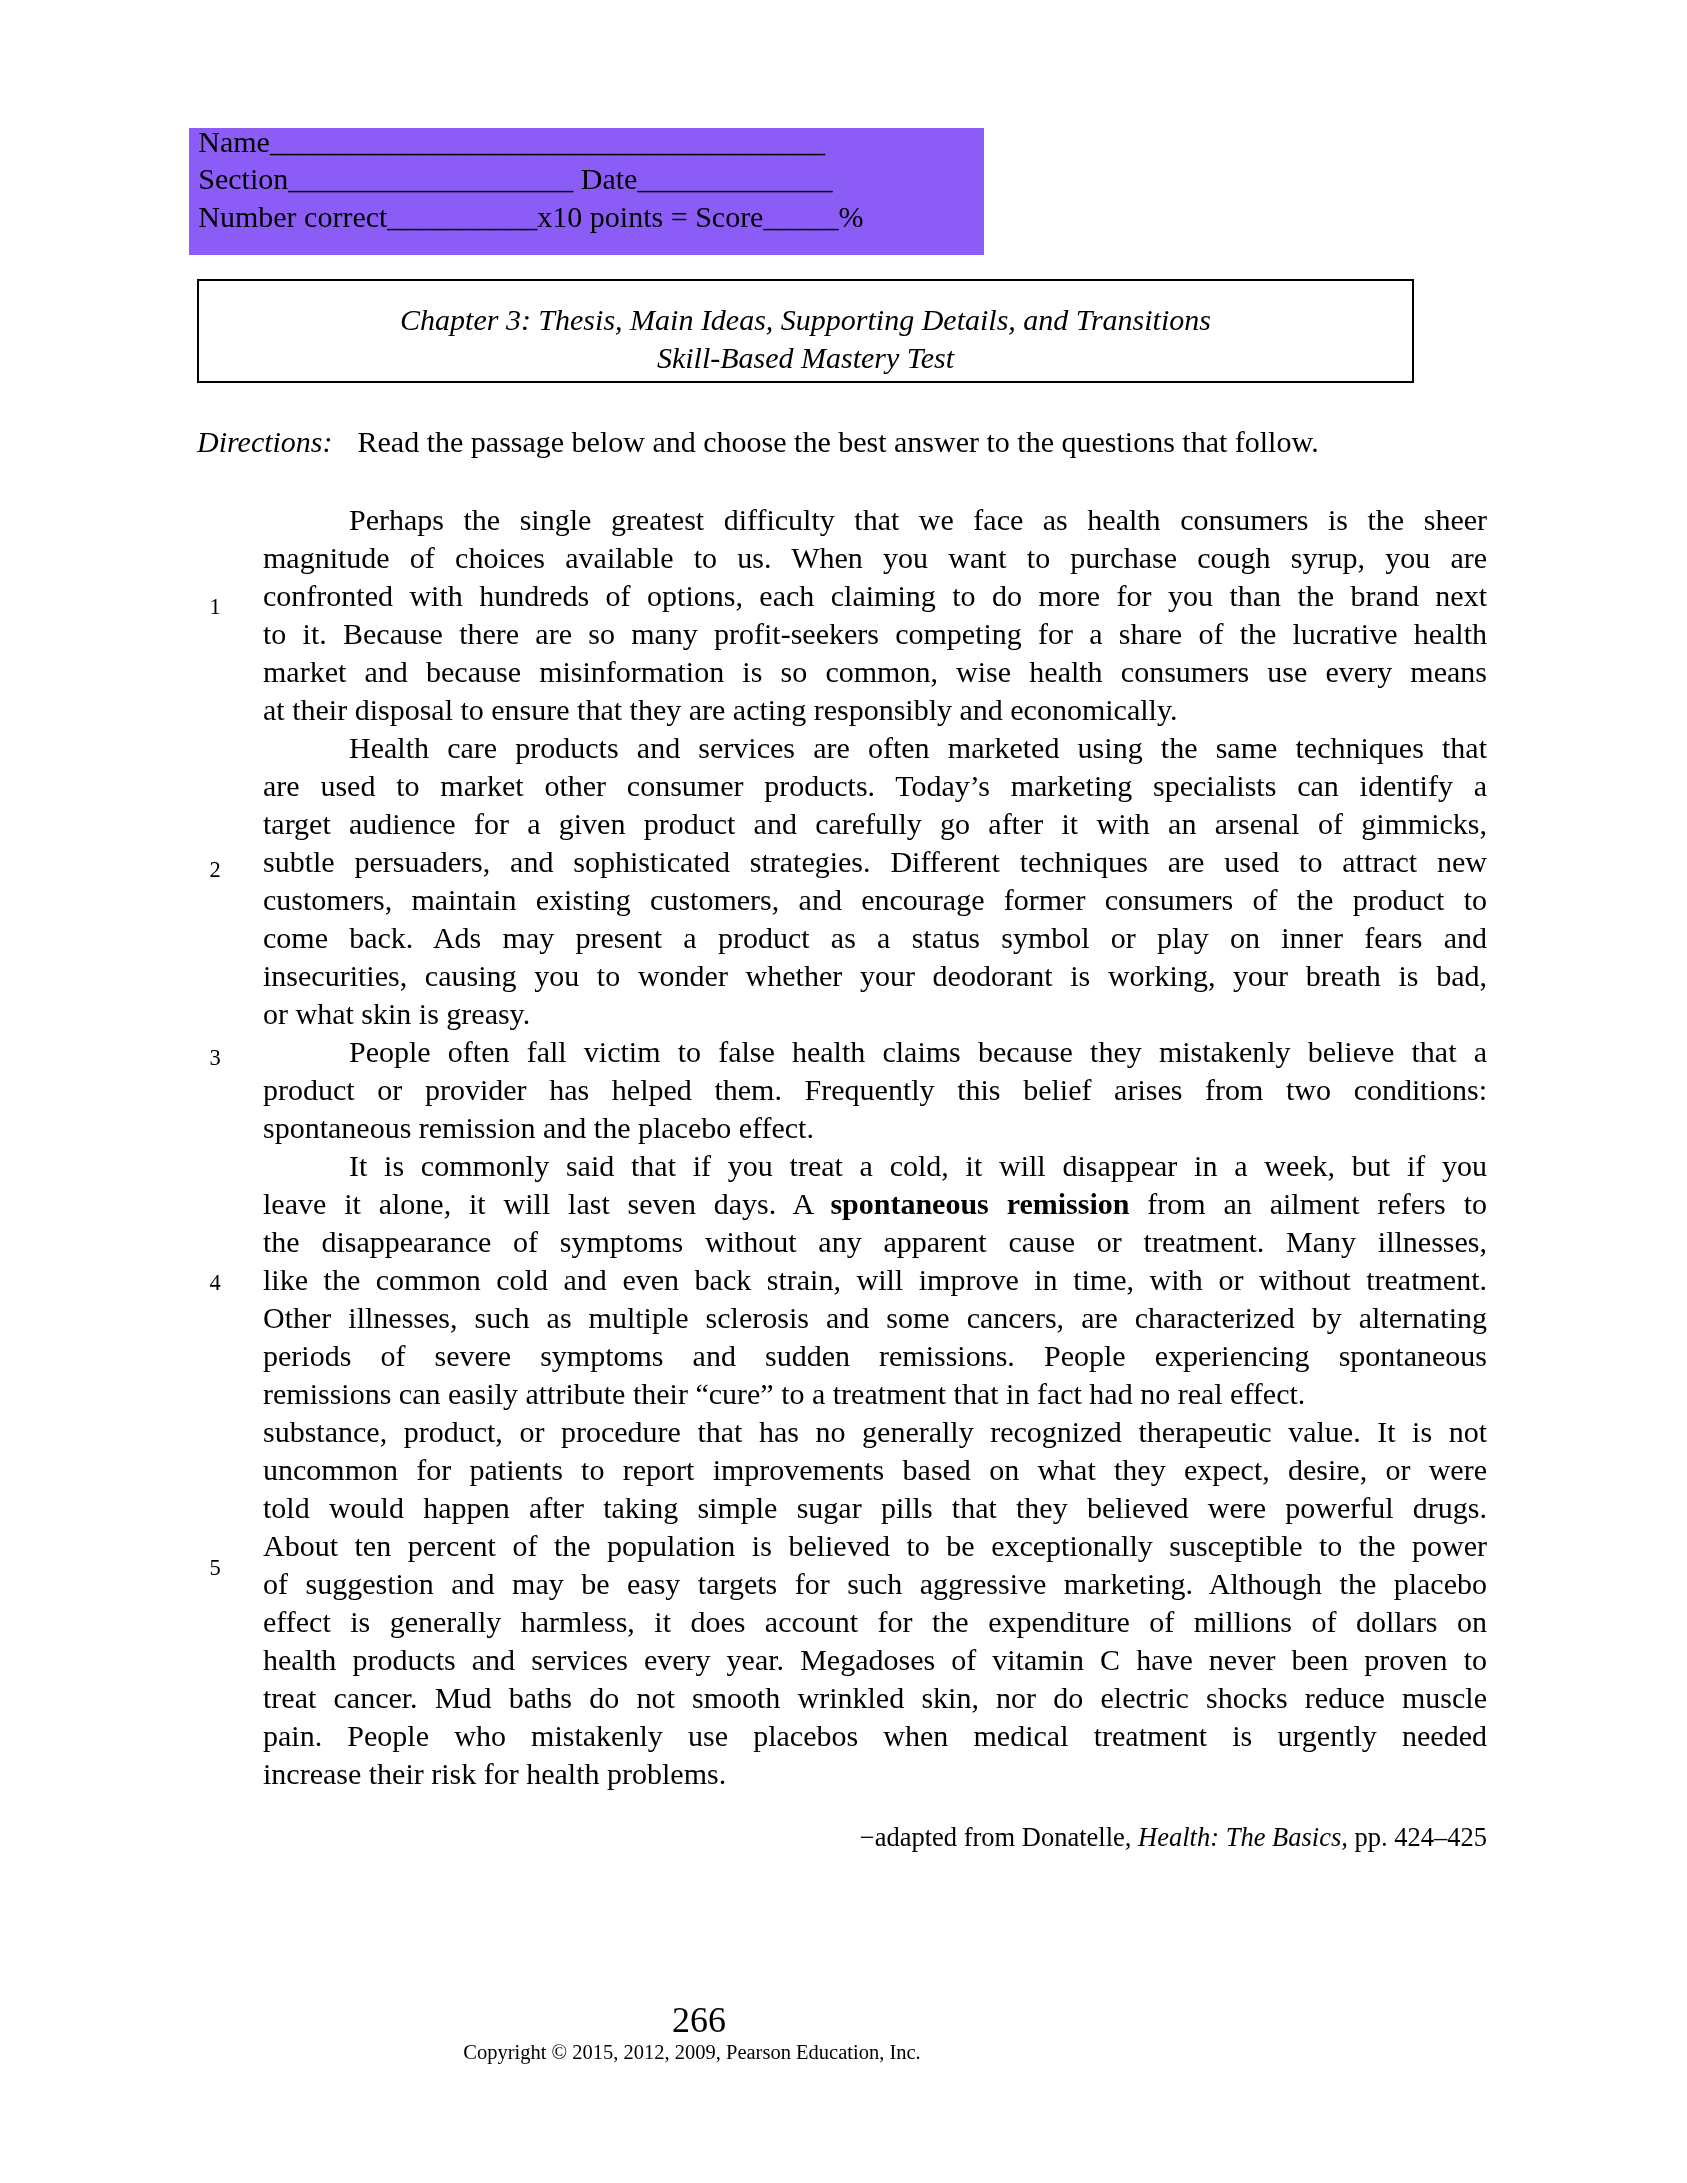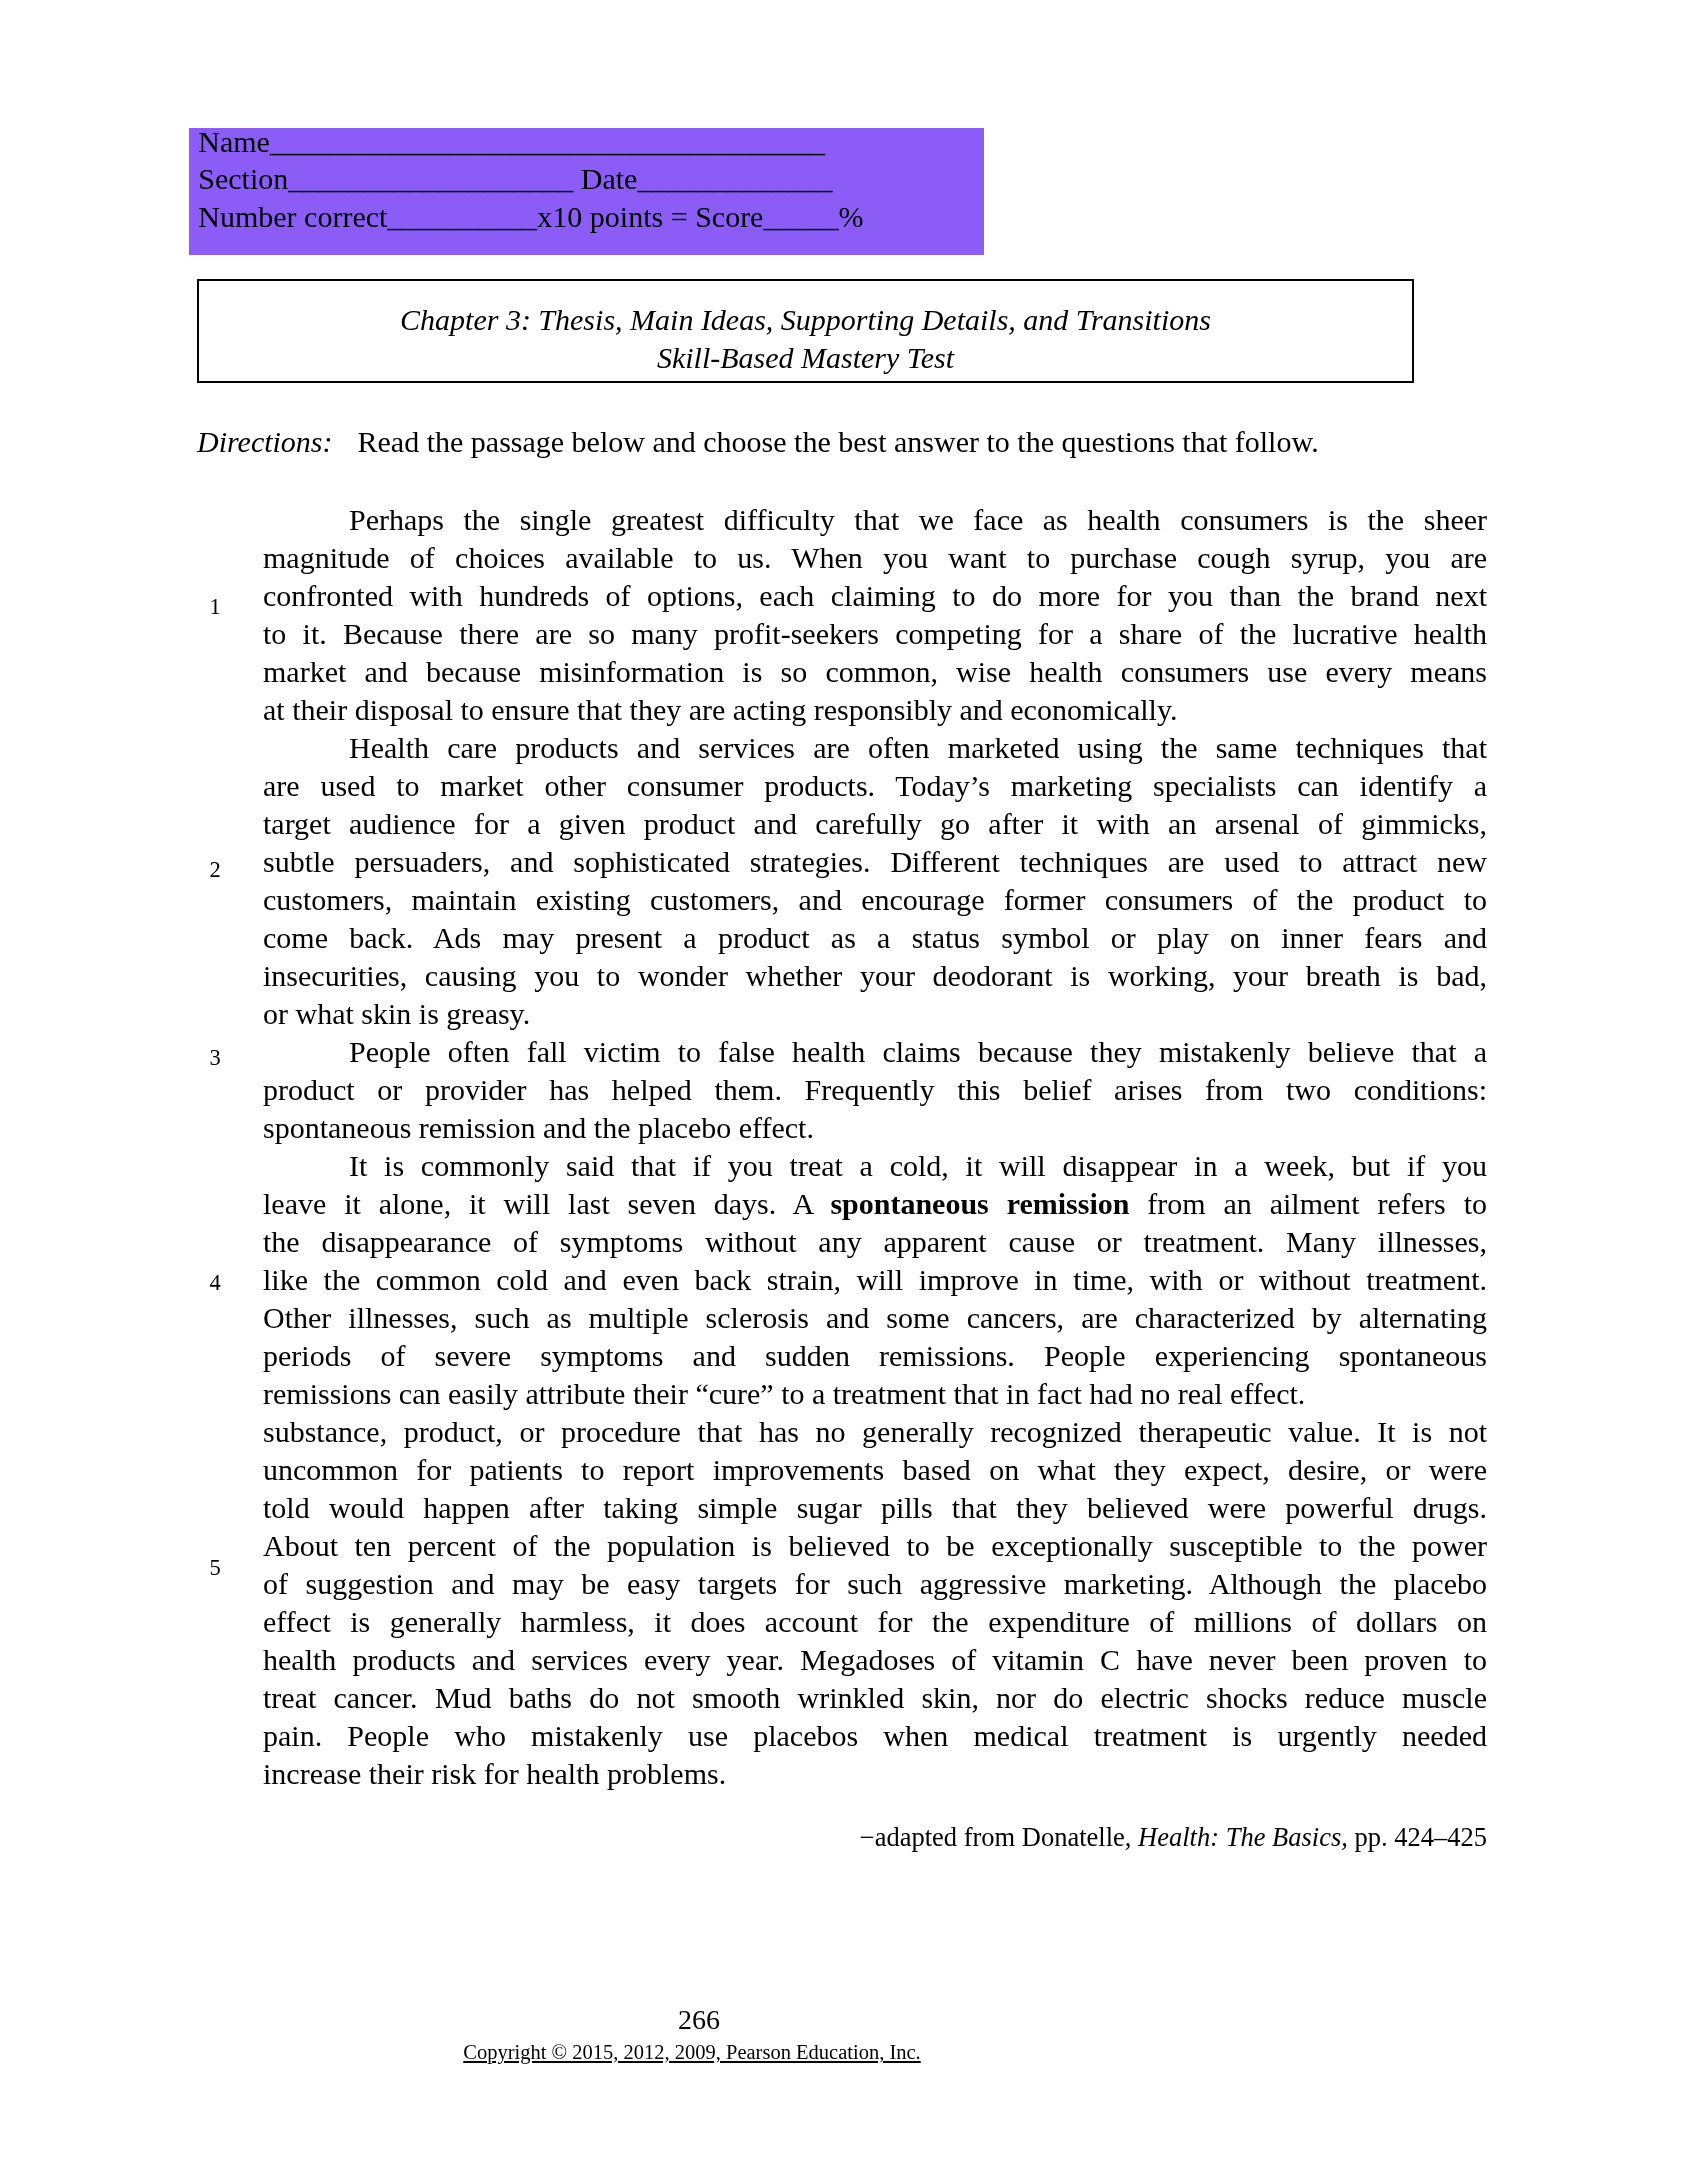--- a/index.html
+++ b/index.html
@@ -24,22 +24,22 @@
   .line.j { white-space: normal; }
   .line.last { text-align-last: left; }
   .line.indent { text-indent: 86px; }
   b { font-weight: bold; }
 
   .pnum { position: absolute; left: 205px; font-size: 22.5px; line-height: 26.5px; width: 20px; text-align: center; }
 
   .citation { right: 200px; top: 1821px; font-size: 26.5px; line-height: 33px; white-space: nowrap; }
   .citation i { font-style: italic; }
 
-  .page-number { left: 0; width: 1398px; top: 2003px; text-align: center; font-size: 28px; line-height: 34px; }
-  .copyright { left: 0; width: 1384px; top: 2039px; text-align: center; font-size: 20.5px; line-height: 26.5px; text-decoration: underline; }
+  .page-number { left: 0; width: 1398px; top: 2003px; text-align: center; font-size: 36px; line-height: 34px; }
+  .copyright { left: 0; width: 1384px; top: 2039px; text-align: center; font-size: 20.5px; line-height: 26.5px; }
 </style>
 </head>
 <body>
 
 <div class="abs header-box">
   <div class="header-line" style="top:-5.3px;">Name_____________________________________</div>
   <div class="header-line" style="top:32px;">Section___________________ Date_____________</div>
   <div class="header-line" style="top:70px;">Number correct__________x10 points = Score_____%</div>
 </div>
 

